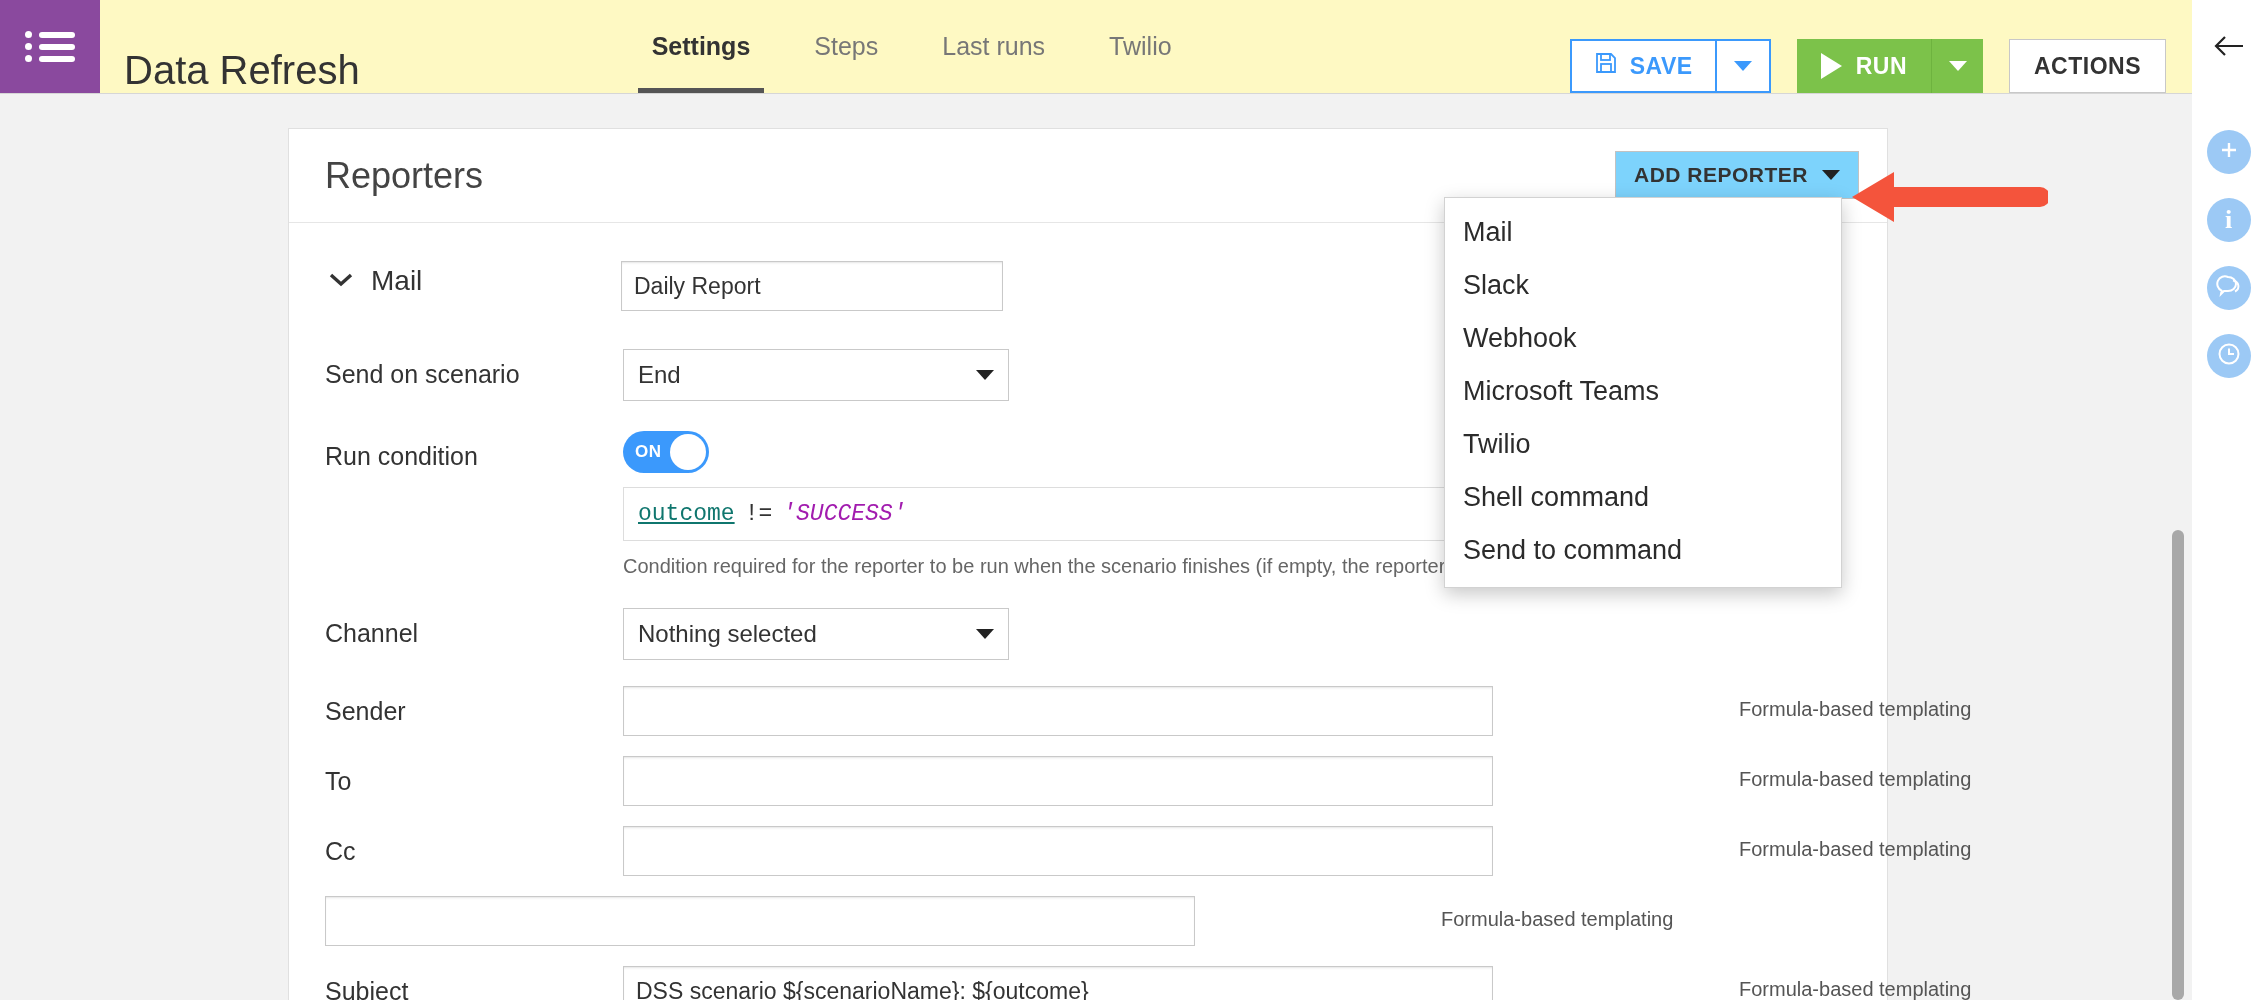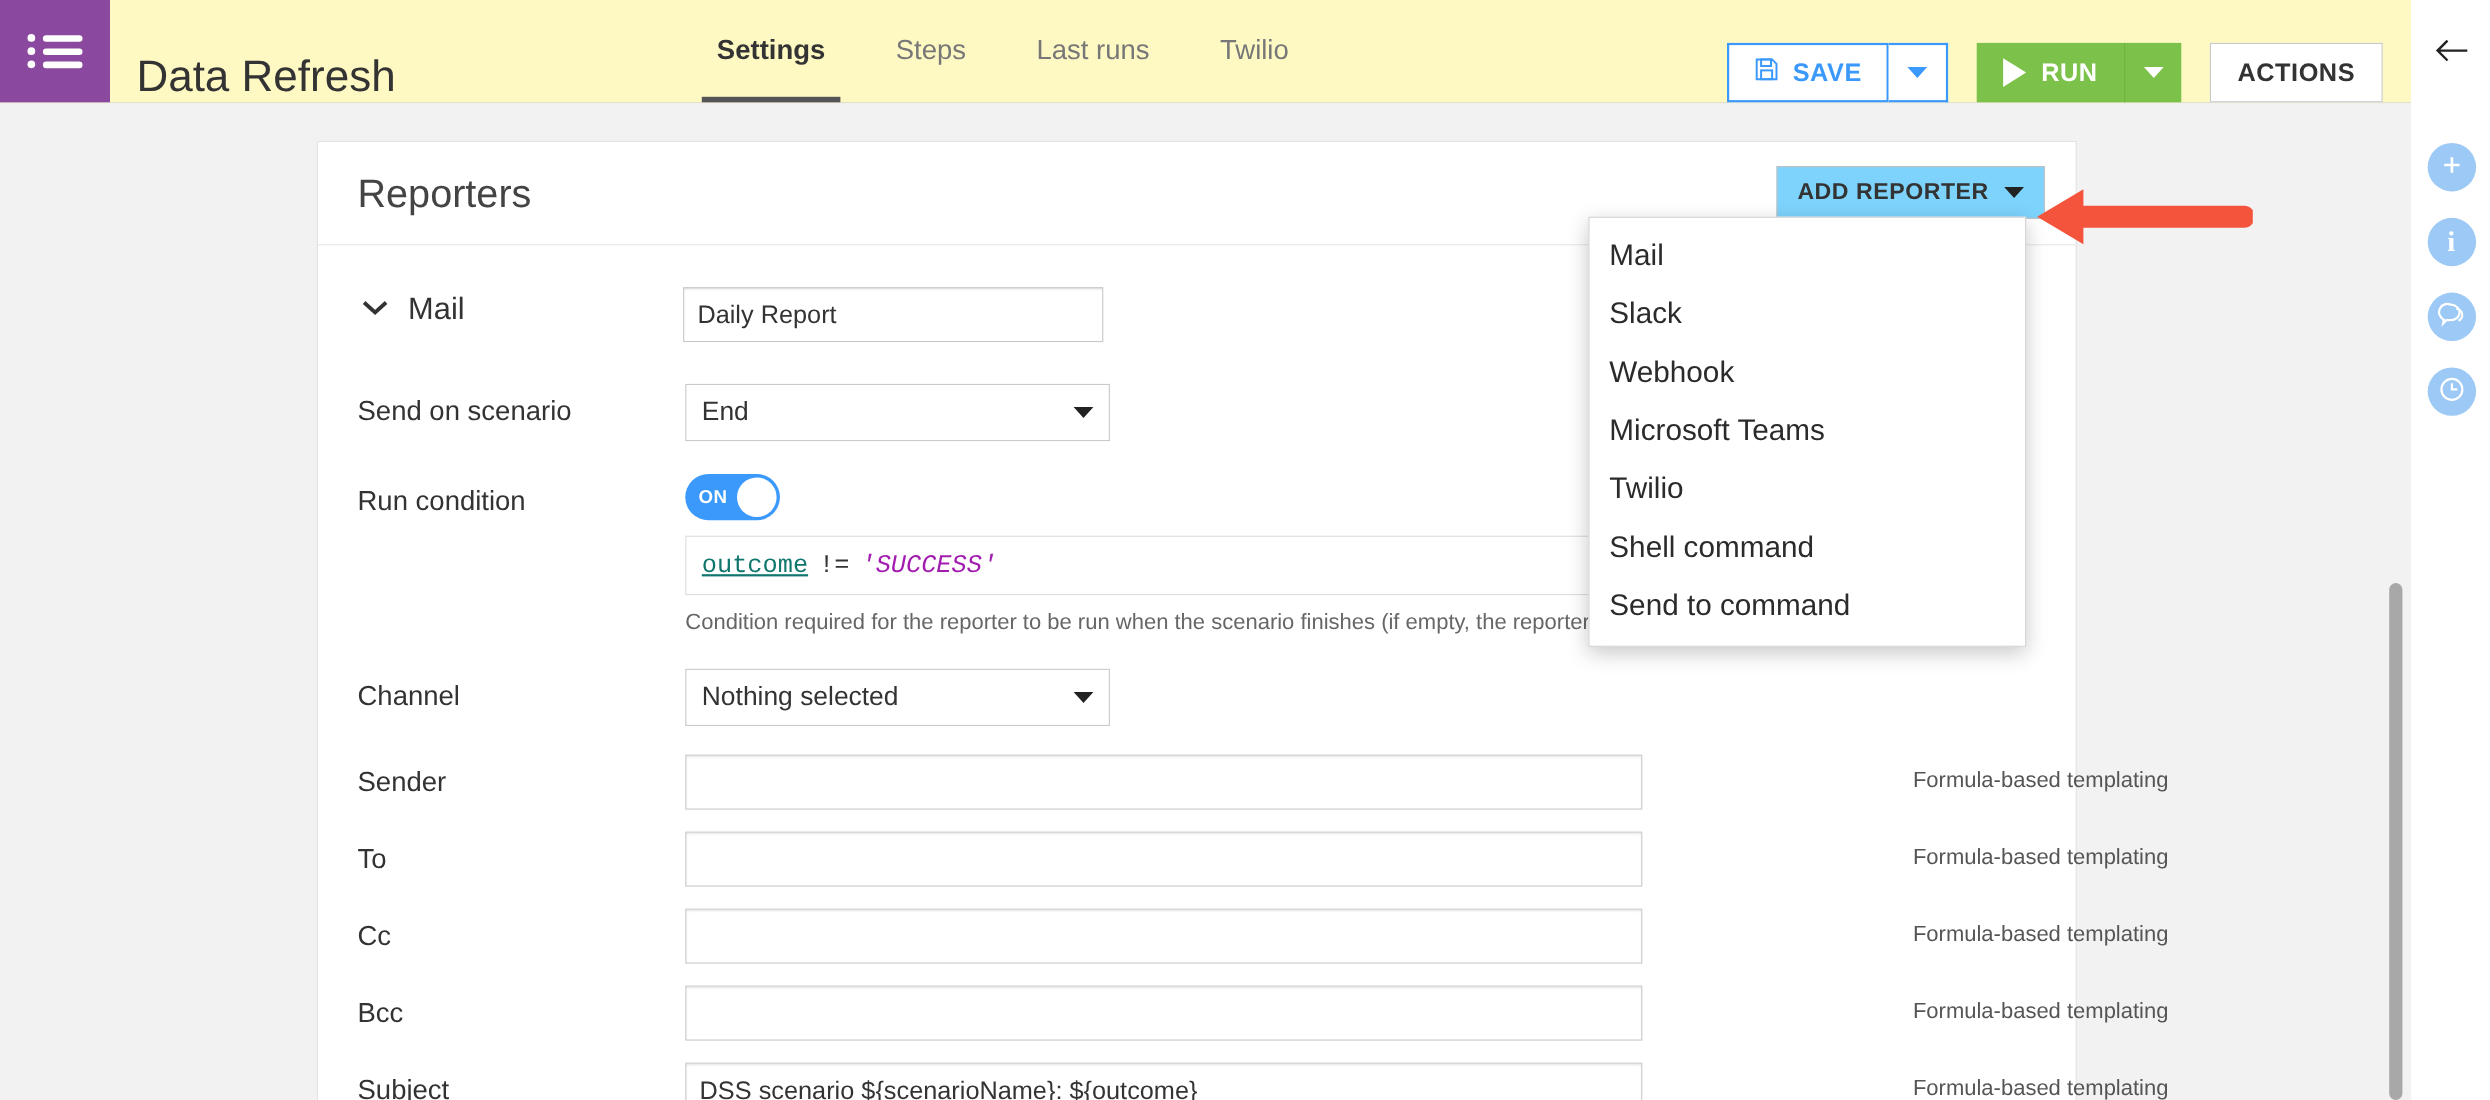--- a/index.html
+++ b/index.html
@@ -416,21 +416,20 @@
 
       <div class="row" style="padding-top:20px;">
         <div class="row-label">Cc</div>
         <div class="row-control">
           <div class="txt-input" style="width:870px;"></div>
           <div class="tmpl-note">Formula-based templating</div>
         </div>
       </div>
 
       <div class="row" style="padding-top:20px;">
-        <div class="row-label">Bcc</div>
         <div class="row-control">
           <div class="txt-input" style="width:870px;"></div>
           <div class="tmpl-note">Formula-based templating</div>
         </div>
       </div>
 
       <div class="row" style="padding-top:20px;">
         <div class="row-label">Subject</div>
         <div class="row-control">
           <div class="txt-input" style="width:870px;">DSS scenario ${scenarioName}: ${outcome}</div>

